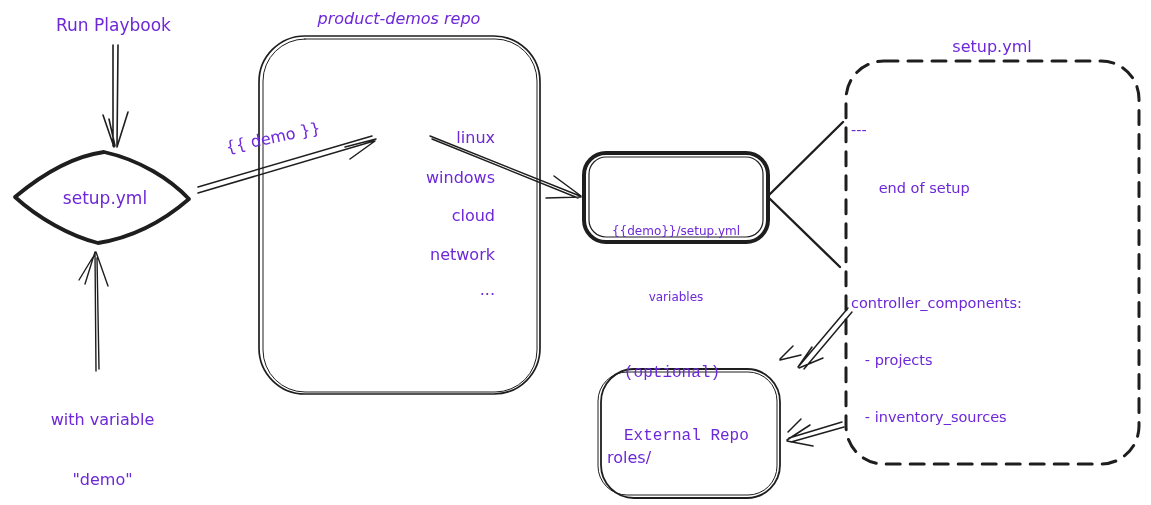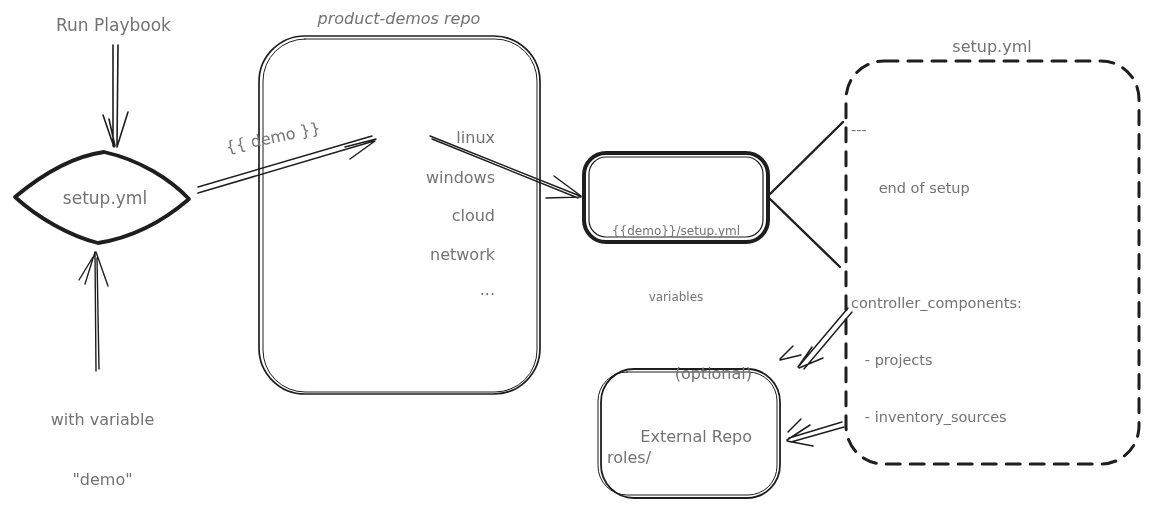--- a/index.html
+++ b/index.html
@@ -2,41 +2,41 @@
 <html><head>
 <meta charset="utf-8">
 <style>
   html, body { margin: 0; padding: 0; background: #ffffff; }
   .stage {
     position: relative;
     width: 1151px;
     height: 505px;
     background: #ffffff;
     font-family: "DejaVu Sans", sans-serif;
-    color: #737373;
+    color: #6d28d9;
     overflow: hidden;
   }
   .stage svg { position: absolute; left: 0; top: 0; }
   .t { position: absolute; white-space: pre; line-height: 1.2; }
   .lbl { font-size: 16px; }
   .lbl-lg { font-size: 17px; }
   .diamond-label { left: 15px; top: 188px; width: 180px; text-align: center; }
   .run-playbook { left: 56px; top: 15px; }
   .with-var { left: 25px; top: 370px; width: 155px; text-align: center; line-height: 20px; }
   .repo-title { left: 299px; top: 9px; width: 200px; text-align: center; font-style: italic; }
   .repo-item { left: 299px; width: 196px; text-align: right; font-size: 16px; }
   .demo-label {
     left: 226px; top: 138px; font-size: 16px;
     transform: rotate(-12deg); transform-origin: left center;
   }
   .vars-label { left: 590px; top: 176px; width: 172px; text-align: center; font-size: 12px; line-height: 22px; }
   .setup-title { left: 892px; top: 37px; width: 200px; text-align: center; }
   .yaml-block { left: 851px; top: 84px; }
   .yl { height: 19px; font-size: 14.5px; white-space: pre; }
-  .ext-title { left: 592px; top: 321px; width: 160px; text-align: right; line-height: 21px; }
+  .ext-title { left: 624px; top: 321px; width: 160px; text-align: left; line-height: 21px; font-family: Liberation Mono, monospace; }
   .ext-content { left: 607px; top: 400px; line-height: 23px; font-size: 16px; }
 </style>
 </head>
 <body>
 
 <div class="stage">
 
   <svg width="1151" height="505" viewBox="0 0 1151 505">
     <g stroke="#1e1e1e" fill="none" stroke-linecap="round" stroke-linejoin="round">
 

